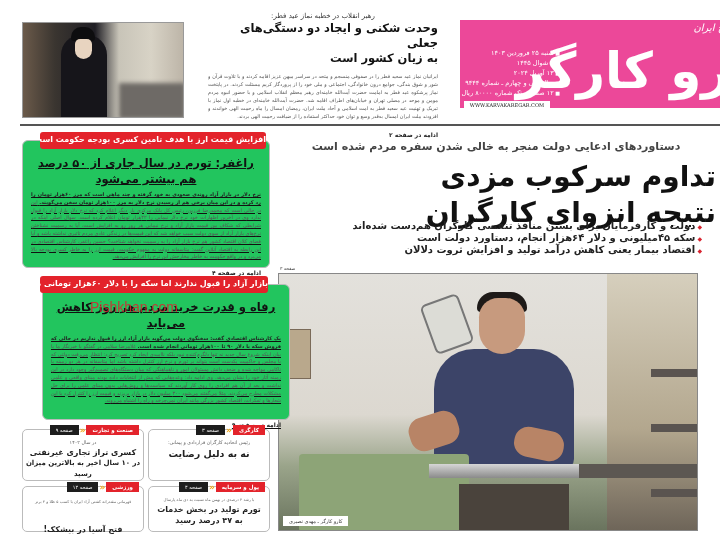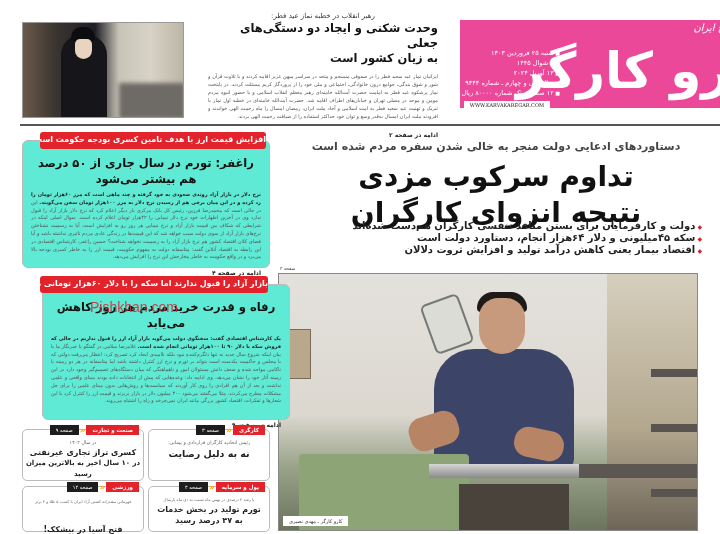--- a/index.html
+++ b/index.html
@@ -28,21 +28,21 @@
   .leader-photo .figure { position: absolute; left: 38px; top: 12px; width: 46px; height: 84px; background: #16151a; border-radius: 20px 20px 0 0; }
   .leader-photo .turban { position: absolute; left: 48px; top: 4px; width: 24px; height: 14px; background: #0d0d0f; border-radius: 10px 10px 3px 3px; }
   .leader-photo .face { position: absolute; left: 52px; top: 16px; width: 17px; height: 20px; background: #e8d4c0; border-radius: 6px 6px 10px 10px; }
   .leader-photo .crowd { position: absolute; left: 96px; top: 60px; width: 66px; height: 36px; background: #6e6a66; filter: blur(2px); }
 
   .rule { position: absolute; height: 2px; background: #555; }
 
   
   .main-block { position: absolute; left: 276px; top: 128px; width: 440px; height: 130px; margin-top: 12px; }
   .main-block .kicker { font-size: 11px; font-weight: bold; color: #444; text-align: center; }
-  .main-block .headline { font-weight: bold; font-size: 28px; text-align: center; line-height: 36px; margin-top: 6px; color: #111; letter-spacing: -0.5px; }
+  .main-block .headline { font-weight: bold; font-size: 28px; line-height: 36px; margin-top: 6px; color: #111; letter-spacing: -0.5px; }
   .main-block .bullets { position: absolute; right: 14px; top: 80px; font-size: 10px; font-weight: bold; line-height: 11px; color: #222; }
   .main-block .bullets li { list-style: none; white-space: nowrap; }
   .main-block .bullets li::before { content: "◆ "; color: #d82430; font-size: 6px; }
   .page-ref { position: absolute; font-size: 4.5px; color: #444; }
 
   
   .main-photo { position: absolute; left: 278px; top: 273px; width: 420px; height: 258px; overflow: hidden; border: 1px solid #888;
     background: linear-gradient(180deg, #e3e1dc 0%, #dcd8d0 55%, #9aa48a 75%, #6a745e 100%); }
   .main-photo .wall-right { position: absolute; right: 0; top: 0; width: 90px; height: 258px; background: linear-gradient(180deg, #d6cfbd, #b3a78e 60%, #6d6458); }
   .main-photo .shelf { position: absolute; right: 0; width: 46px; height: 8px; background: #5a5450; }
@@ -53,21 +53,21 @@
   .main-photo .arm-r { position: absolute; left: 235px; top: 155px; width: 50px; height: 30px; background: #b88466; border-radius: 14px; transform: rotate(12deg); }
   .main-photo .lathe { position: absolute; left: 20px; top: 180px; width: 170px; height: 78px; background: #8da477; border-radius: 4px; }
   .main-photo .shaft { position: absolute; left: 150px; top: 190px; width: 270px; height: 14px; background: linear-gradient(180deg, #d6d6d6, #8a8a8a); }
   .main-photo .shaft-dark { position: absolute; left: 300px; top: 190px; width: 120px; height: 14px; background: #5c5752; }
   .main-photo .lamp { position: absolute; left: 148px; top: 24px; width: 40px; height: 52px; background: #dcdcd6; border: 2px solid #777; border-radius: 6px; transform: rotate(-20deg); }
   .main-photo .chips { position: absolute; left: 180px; top: 210px; width: 110px; height: 48px; background: #4a433c; }
   .main-photo .panel { position: absolute; left: 2px; top: 55px; width: 30px; height: 50px; background: #b9a88c; border: 1px solid #7a6a58; }
   .main-photo .credit { position: absolute; left: 4px; bottom: 4px; background: #fff; font-size: 5px; color: #333; padding: 2px 6px; }
 
   
-  .story-box { position: absolute; border: 1px solid #bbb; border-radius: 6px; background: #5eead4; }
+  .story-box { position: absolute; border: 1px solid #bbb; border-radius: 6px; background: #22c55e; text-decoration: underline; }
   .red-banner { position: absolute; background: #e3232b; color: #fff; font-weight: bold; font-size: 8px; text-align: center; border-radius: 3px; line-height: 16px; white-space: nowrap; overflow: hidden; }
   .box-headline { font-weight: bold; font-size: 11.5px; text-align: center; line-height: 16px; }
   .box-body { font-size: 5px; color: #555; line-height: 7.8px; text-align: justify; margin-top: 4px; }
   .box-body .lead { font-weight: bold; color: #222; }
   .continued { font-size: 6px; font-weight: bold; color: #222; margin-top: 2px; }
   .watermark { position: absolute; left: 90px; top: 299px; font-family: "Liberation Sans", sans-serif; font-size: 14px; color: #d82430; direction: ltr; opacity: 0.85; }
 
   
   .teaser { position: absolute; border: 1px solid #bbb; border-radius: 5px; background: #fff; }
   .teaser .tag-row { position: absolute; right: 4px; top: -6px; height: 12px; display: flex; flex-direction: row; align-items: center; }

